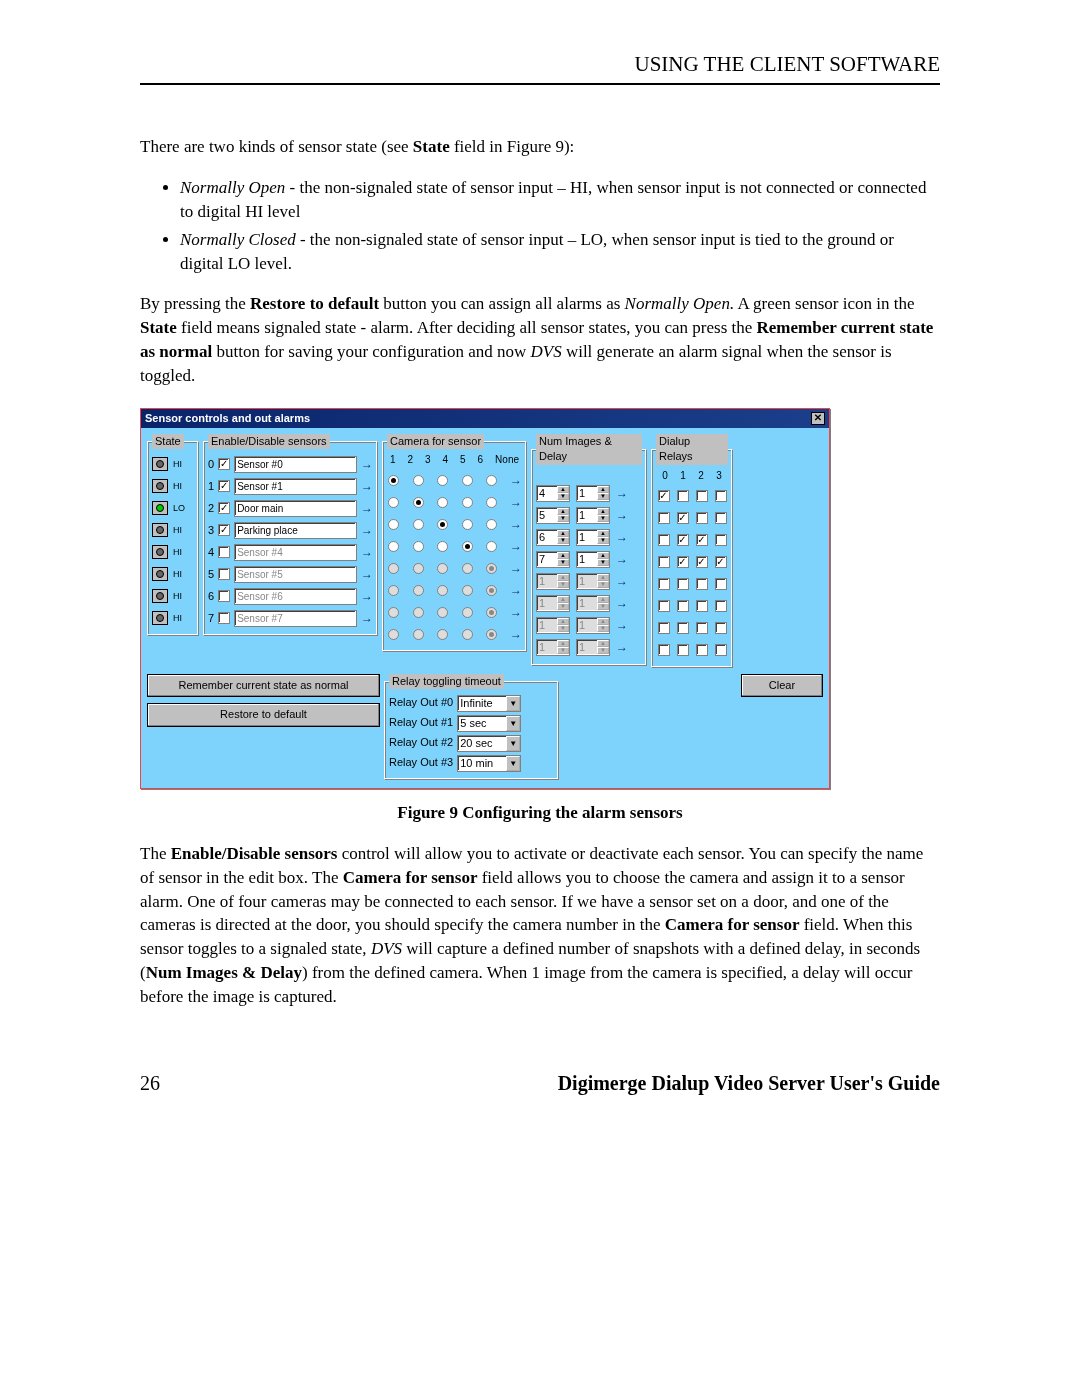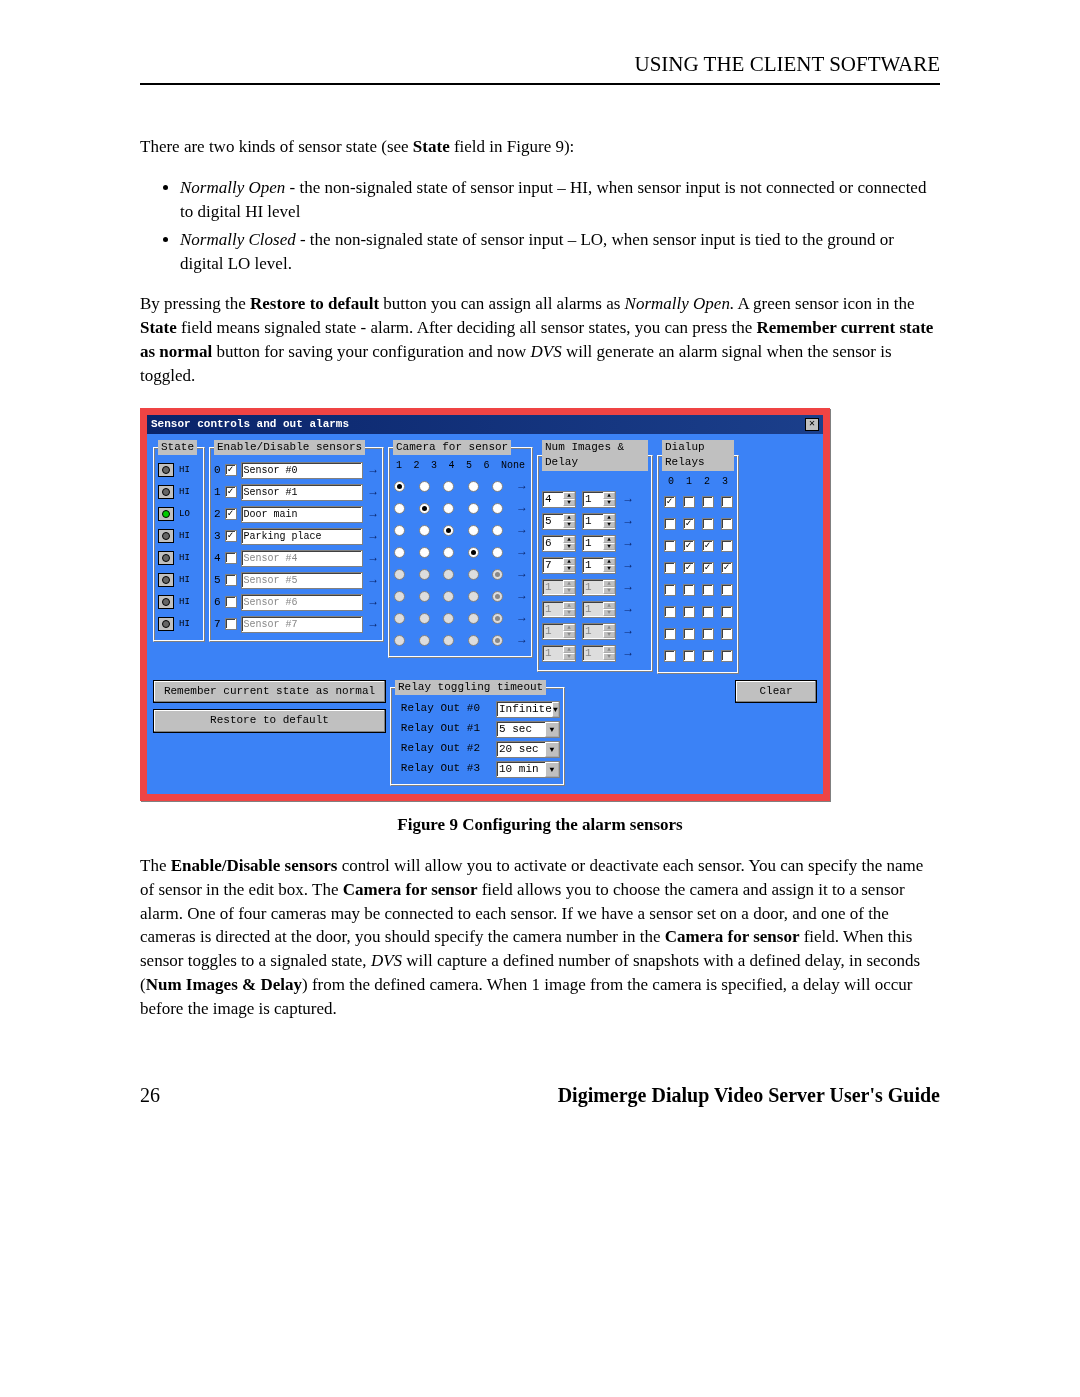--- a/index.html
+++ b/index.html
@@ -29,25 +29,25 @@
     justify-content: space-between;
     margin-top: 60px;
     font-size: 20px;
   }
   .footer .guide { font-weight: bold; }
 
   
   .dialog {
     width: 690px;
     margin: 20px auto 10px 0;
-    font-family: Liberation Mono, monospace;
+    font-family: Liberation Sans, sans-serif;
     font-size: 11px;
     color: #000;
-    background: #3b82f6;
-    border: 7px solid #ef4444;
+    background: #7dd3fc;
+    border: 1px solid #ef4444;
     box-shadow: 1px 1px 0 #808080;
   }
   .titlebar {
     background: linear-gradient(to right, #0a246a, #1b3f8b);
     color: #fff;
     font-weight: bold;
     padding: 2px 4px;
     display: flex;
     justify-content: space-between;
     align-items: center;
@@ -171,21 +171,21 @@
     font-size: 11px;
     padding: 3px 8px;
     text-align: center;
   }
   .bottom-row {
     display: flex;
     gap: 4px;
     margin-top: 6px;
     align-items: flex-start;
   }
-  .relay-row { display: flex; align-items: center; gap: 16px; height: 20px; justify-content: flex-end; }
+  .relay-row { display: flex; align-items: center; gap: 4px; height: 20px; }
   .combo {
     display: inline-flex;
     width: 64px; height: 17px;
     border: 1px solid #808080;
     background: #fff;
     box-shadow: inset -1px -1px 0 #fff, inset 1px 1px 0 #404040;
   }
   .combo .v { flex: 1; font-size: 11px; padding-left: 2px; line-height: 15px; }
   .combo .a { width: 14px; background: #c0c0c0; border: 1px outset #fff; text-align: center; font-size: 8px; line-height: 13px; }
   .ok-cancel { display: flex; justify-content: space-between; margin-top: 8px; }

